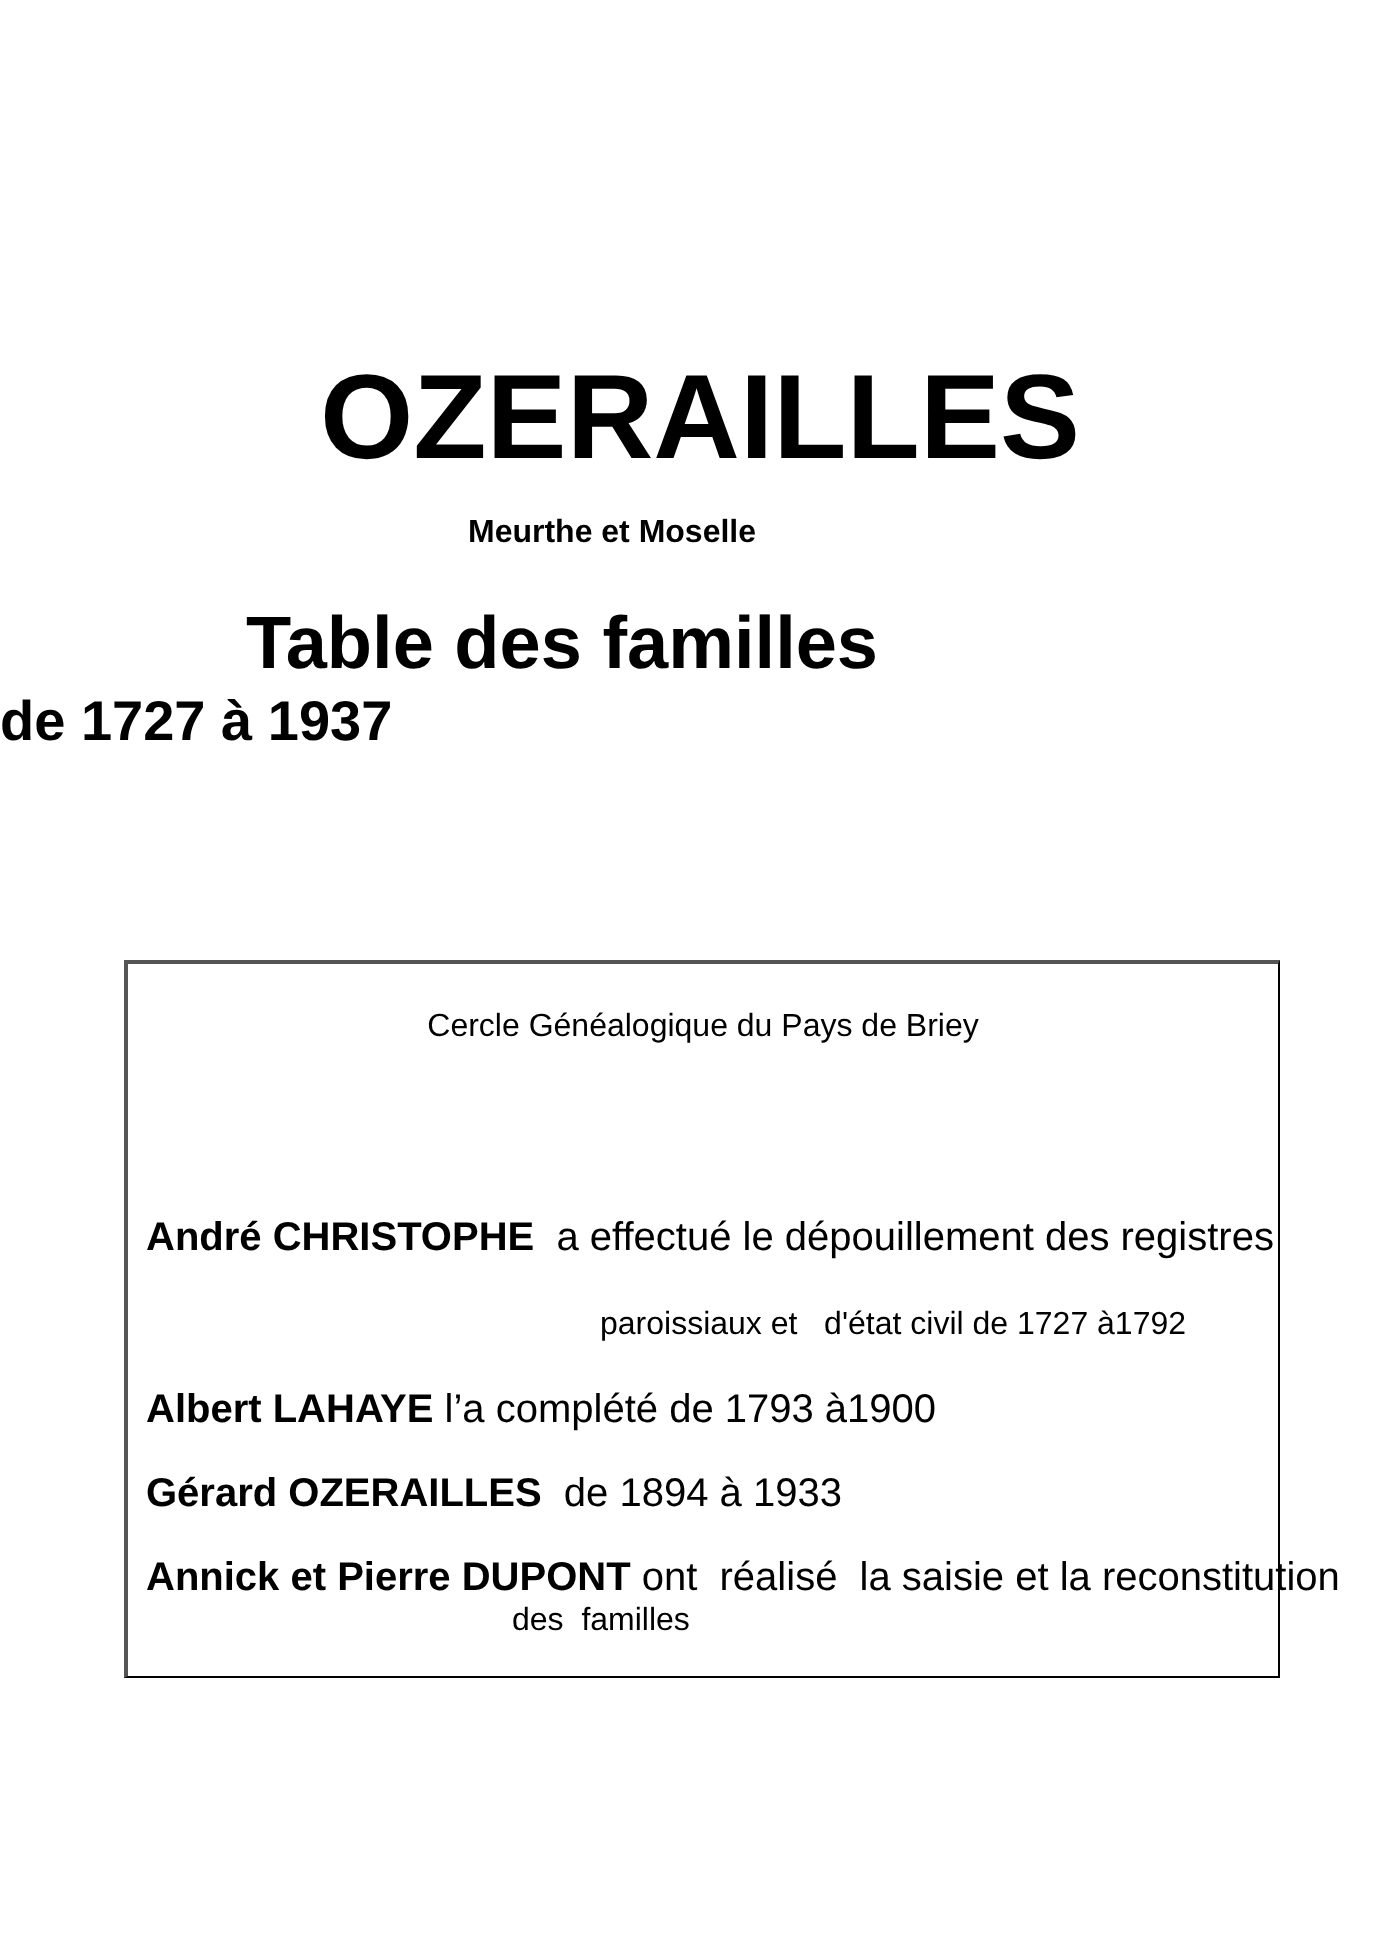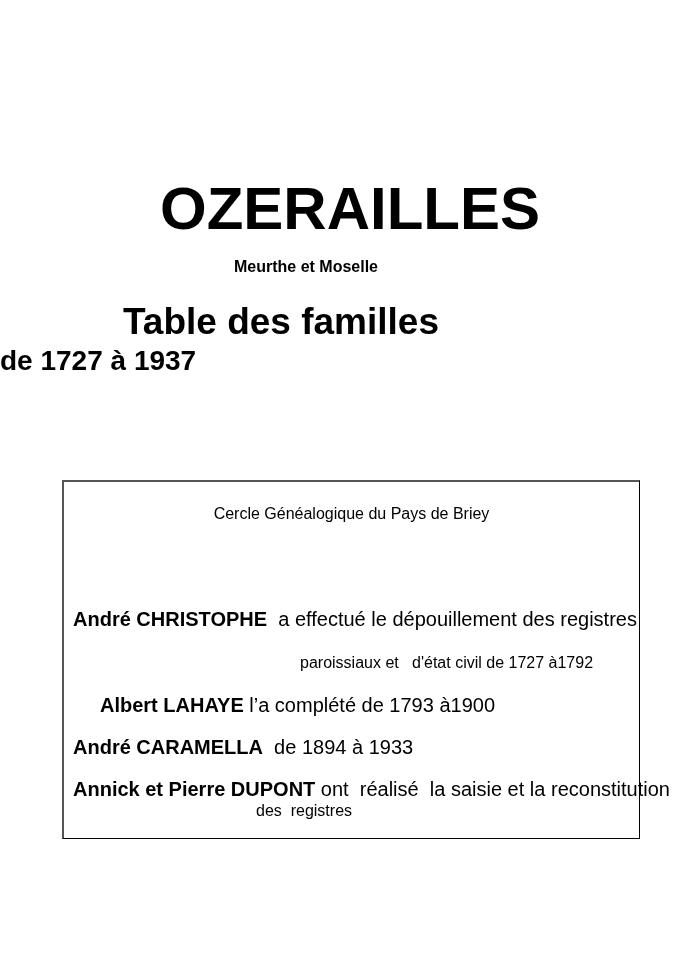--- a/index.html
+++ b/index.html
@@ -101,19 +101,19 @@
 <div class="dates">de 1727 à 1937</div>
 
 <div class="credits-box">
   <div class="org">
     <div>Cercle Généalogique du Pays de Briey</div>
   </div>
 
   <div class="credit" style="top:127px;"><b>André CHRISTOPHE</b><span>  a effectué le dépouillement des registres</span></div>
   <div class="indent" style="top:170px; left:216px;margin-left:20px;">paroissiaux et   d'état civil de 1727 à1792</div>
 
-  <div class="credit" style="top:213px;margin-left:27px;"><b>Albert LAHAYE</b><span> l’a complété de 1793 à1900</span></div>
+  <div class="credit" style="top:213px;"><b>Albert LAHAYE</b><span> l’a complété de 1793 à1900</span></div>
 
-  <div class="credit" style="top:255px;"><b>André CARAMELLA</b><span>  de 1894 à 1933</span></div>
+  <div class="credit" style="top:255px;"><b>Gérard OZERAILLES</b><span>  de 1894 à 1933</span></div>
 
   <div class="credit" style="top:297px;text-align:right;"><b>Annick et Pierre DUPONT</b><span> ont  réalisé  la saisie et la reconstitution</span></div>
-  <div class="indent" style="top:318px; left:192px;">des  registres</div>
+  <div class="indent" style="top:318px; left:192px;">des  familles</div>
 </div>
 
 </body></html>

